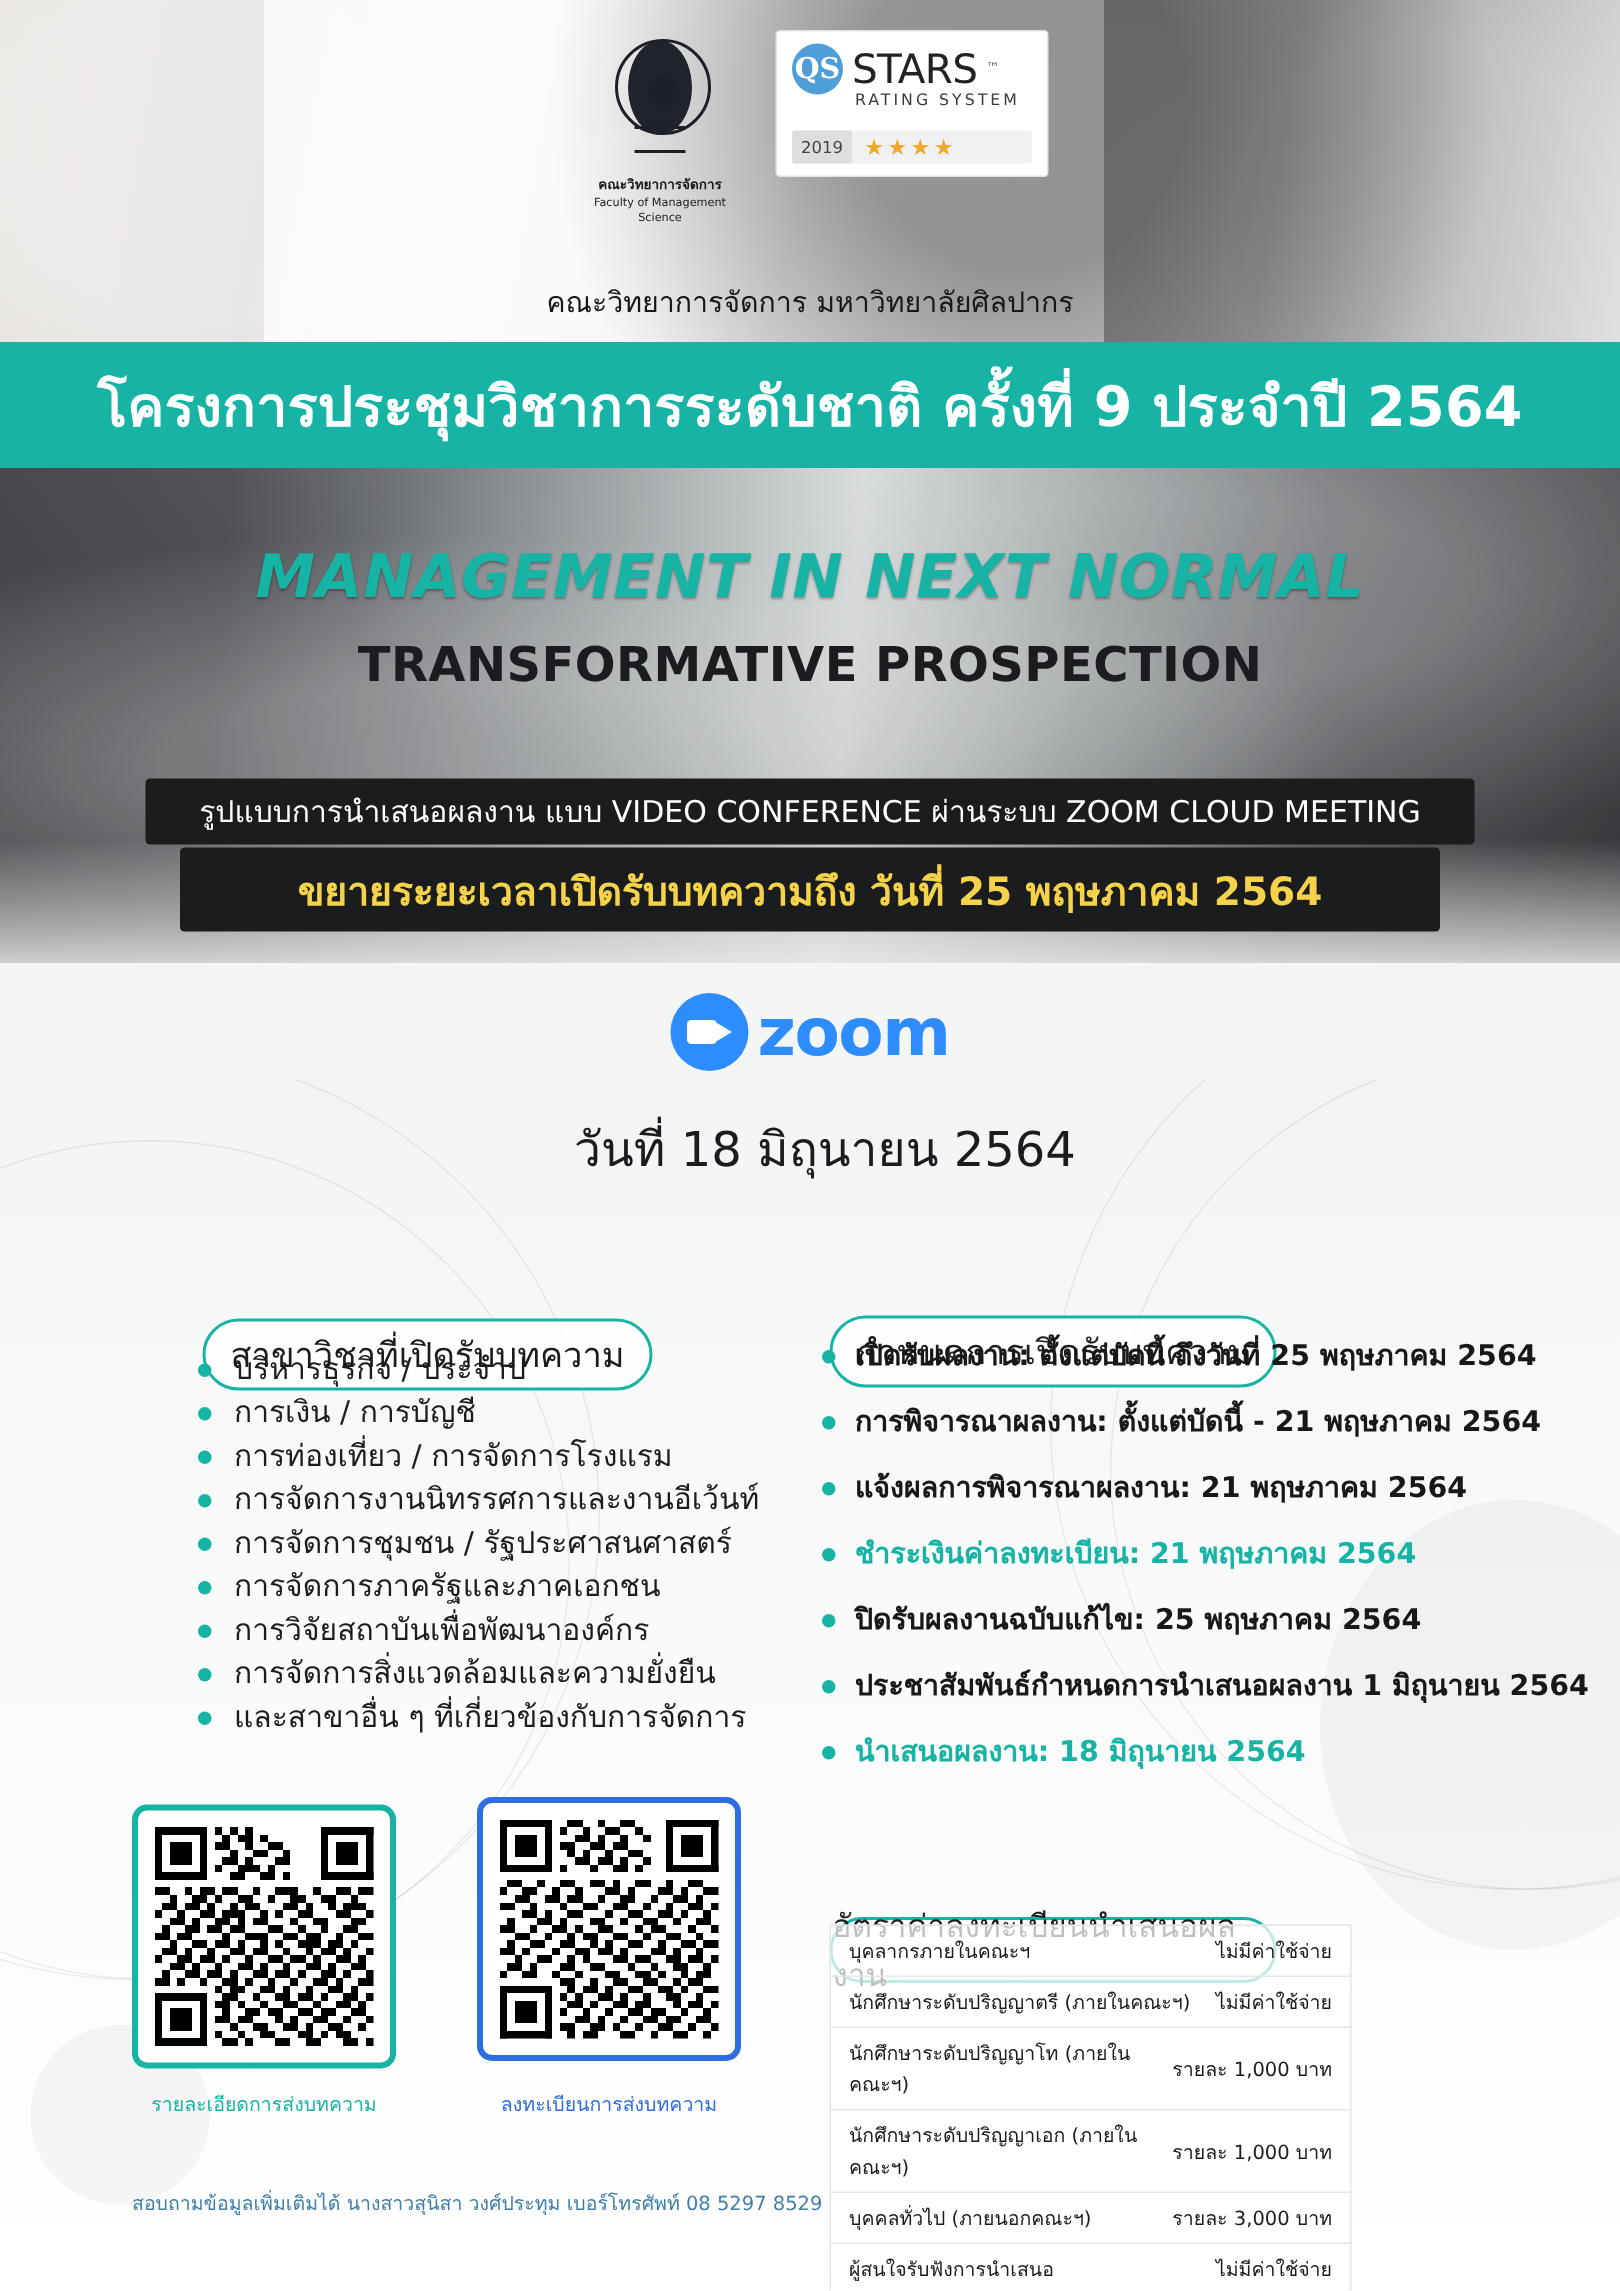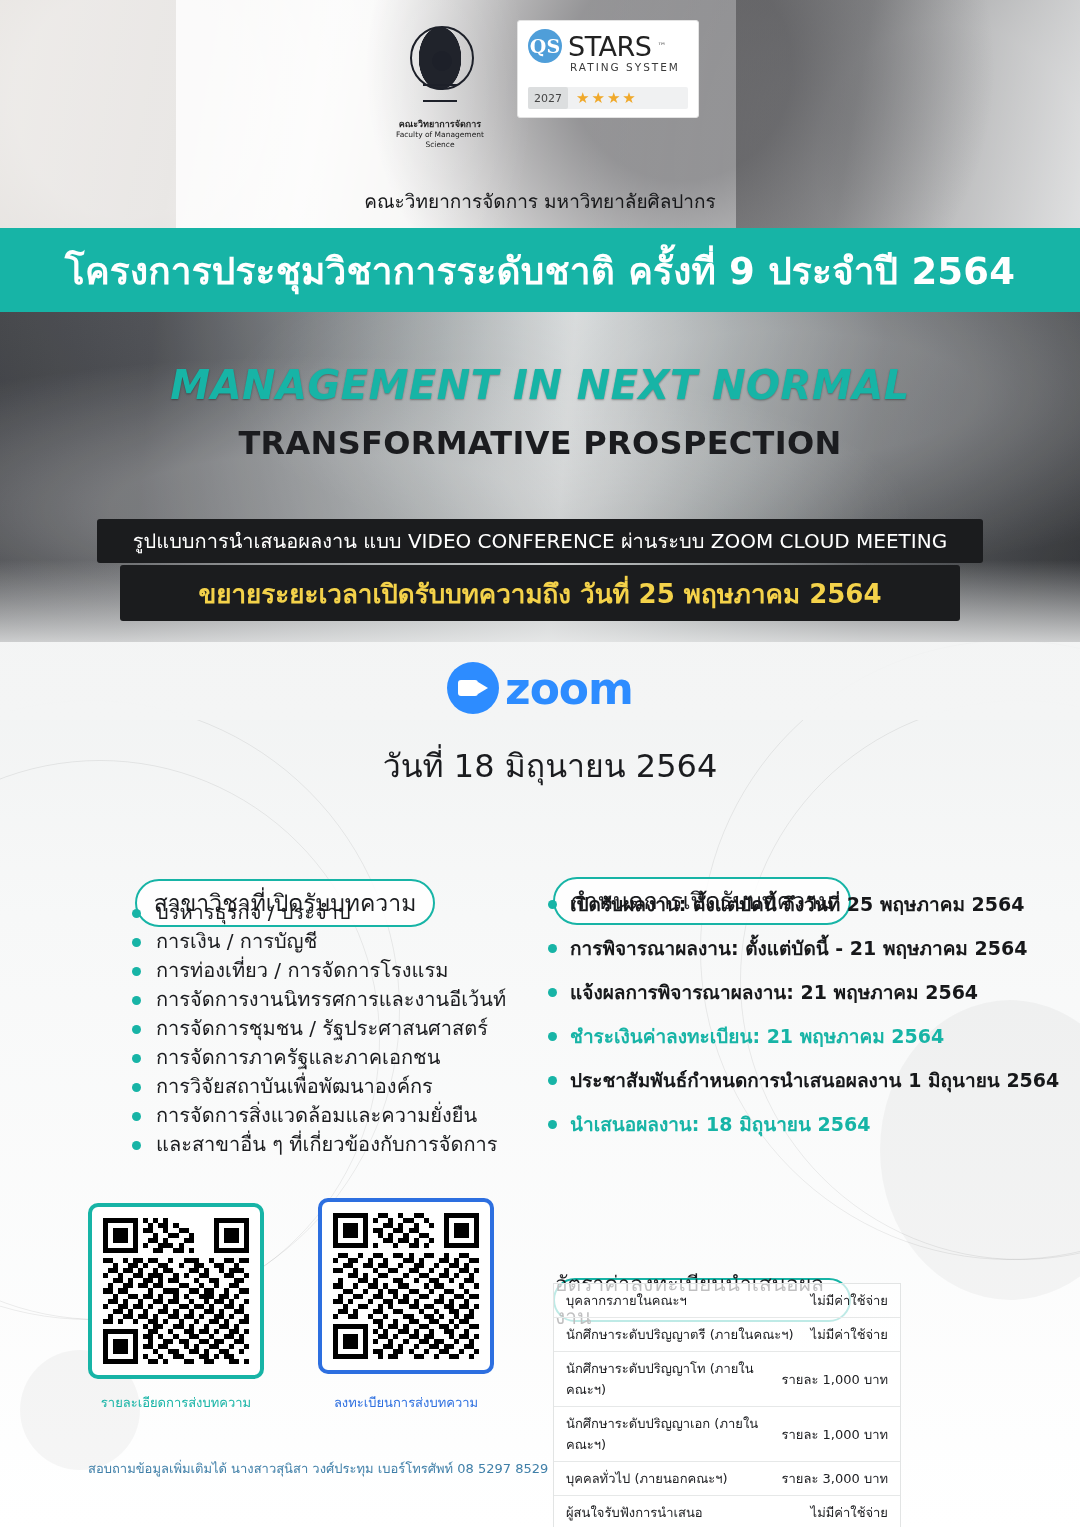--- a/index.html
+++ b/index.html
@@ -269,21 +269,21 @@
     </div>
 
     <div class="qs-badge">
       <div class="qs-top">
         <div class="qs-mark">QS</div>
         <div class="qs-stars-word">STARS</div>
         <div class="qs-tm">™</div>
       </div>
       <div class="qs-sub">RATING SYSTEM</div>
       <div class="qs-bar">
-        <div class="qs-year">2027</div>
+        <div class="qs-year">2019</div>
         <div class="qs-star-row">★★★★</div>
       </div>
     </div>
   </div>
 
   <div class="faculty-line">คณะวิทยาการจัดการ มหาวิทยาลัยศิลปากร</div>
 
   <div class="teal-bar">
     <div class="teal-bar-text">โครงการประชุมวิชาการระดับชาติ ครั้งที่ 9 ประจำปี 2564</div>
   </div>
@@ -317,20 +317,21 @@
       <li>การวิจัยสถาบันเพื่อพัฒนาองค์กร</li>
       <li>การจัดการสิ่งแวดล้อมและความยั่งยืน</li>
       <li>และสาขาอื่น ๆ ที่เกี่ยวข้องกับการจัดการ</li>
     </ul>
 
   <ul class="sched">
       <li>เปิดรับผลงาน: ตั้งแต่บัดนี้ ถึงวันที่ 25 พฤษภาคม 2564</li>
       <li>การพิจารณาผลงาน:  ตั้งแต่บัดนี้ - 21 พฤษภาคม 2564</li>
       <li>แจ้งผลการพิจารณาผลงาน:  21 พฤษภาคม 2564</li>
       <li class="teal">ชำระเงินค่าลงทะเบียน:   21 พฤษภาคม 2564</li>
+      <li>ปิดรับผลงานฉบับแก้ไข:  25 พฤษภาคม 2564</li>
       <li>ประชาสัมพันธ์กำหนดการนำเสนอผลงาน   1 มิถุนายน 2564</li>
       <li class="teal">นำเสนอผลงาน: 18 มิถุนายน 2564</li>
     </ul>
 
   <div class="pill" id="pill-rates">อัตราค่าลงทะเบียนนำเสนอผลงาน</div>
   <div class="rates">
       <div class="row">
         <span>บุคลากรภายในคณะฯ</span>
         <span class="val">ไม่มีค่าใช้จ่าย</span>
       </div>

